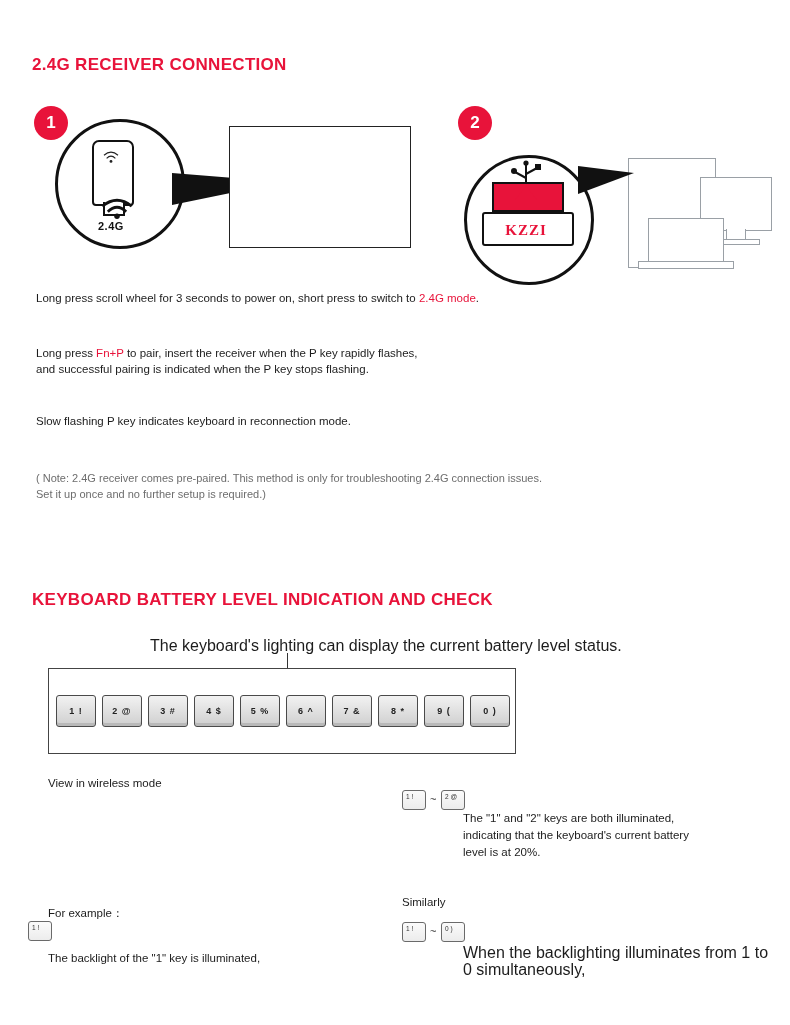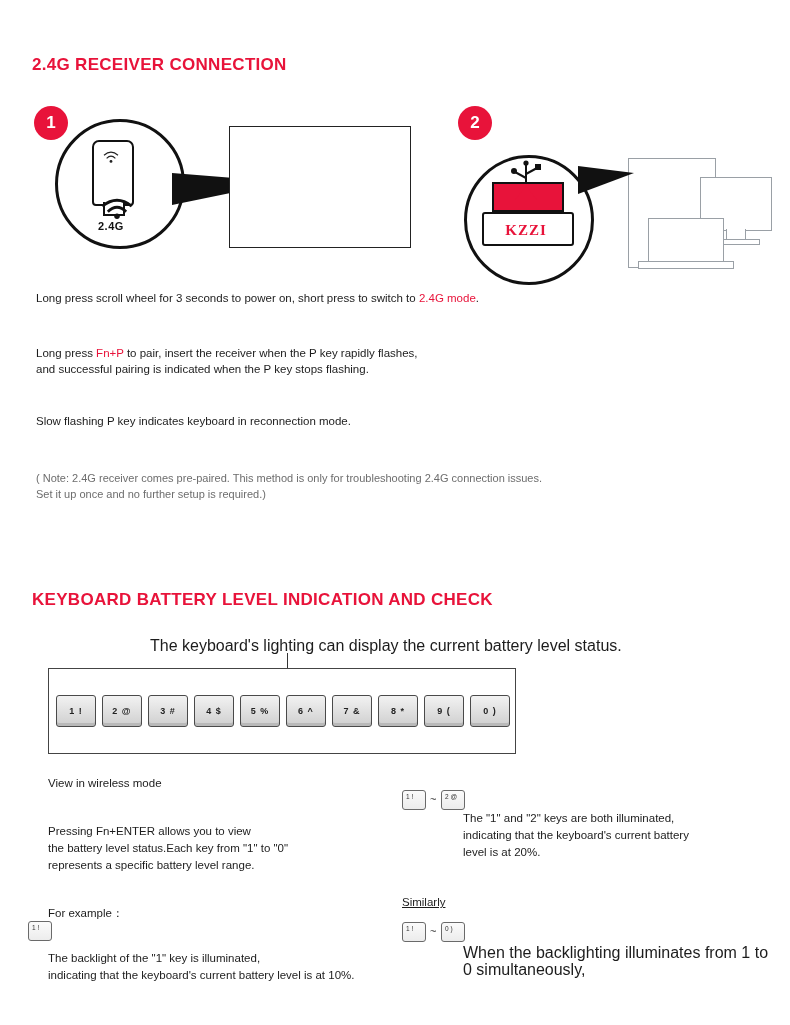--- a/index.html
+++ b/index.html
@@ -392,21 +392,20 @@
     font-size: 11.5px;
     line-height: 17px;
     color: #1c1c1c;
   }
   #p-similarly {
     position: absolute;
     left: 402px;
     top: 896px;
     font-size: 11.5px;
     color: #1c1c1c;
-    text-decoration: underline;
   }
   #p-allkeys {
     position: absolute;
     left: 463px;
     top: 944px;
     width: 310px;
     font-size: 16px;
     line-height: 17px;
     color: #1c1c1c;
   }
@@ -529,33 +528,27 @@
       <div class="key">5 %</div>
       <div class="key">6 ^</div>
       <div class="key">7 &amp;</div>
       <div class="key">8 *</div>
       <div class="key">9 (</div>
       <div class="key">0 )</div>
     </div>
 
   <div id="p-viewmode">View in wireless mode</div>
 
-  <div id="p-fnenter">
-    <span>Pressing Fn+ENTER allows you to view</span><br>
-    <span>the battery level status.Each key from "1" to "0"</span><br>
-    <span>represents a specific battery level range.</span>
-  </div>
 
   <div id="p-forexample">For example：</div>
 
   <div class="minikey" id="mk-ex1">1 !</div>
 
   <div id="p-onekey">
     <span>The backlight of the "1" key is illuminated,</span><br>
-    <span>indicating that the keyboard's current battery level is at 10%.</span>
   </div>
 
   <div class="minikey" id="mk-a1">1 !</div>
   <div class="tilde" id="til-a">~</div>
   <div class="minikey" id="mk-a2">2 @</div>
 
   <div id="p-twokeys">
     <span>The "1" and "2" keys are both illuminated,</span><br>
     <span>indicating that the keyboard's current battery</span><br>
     <span>level is at 20%.</span>

